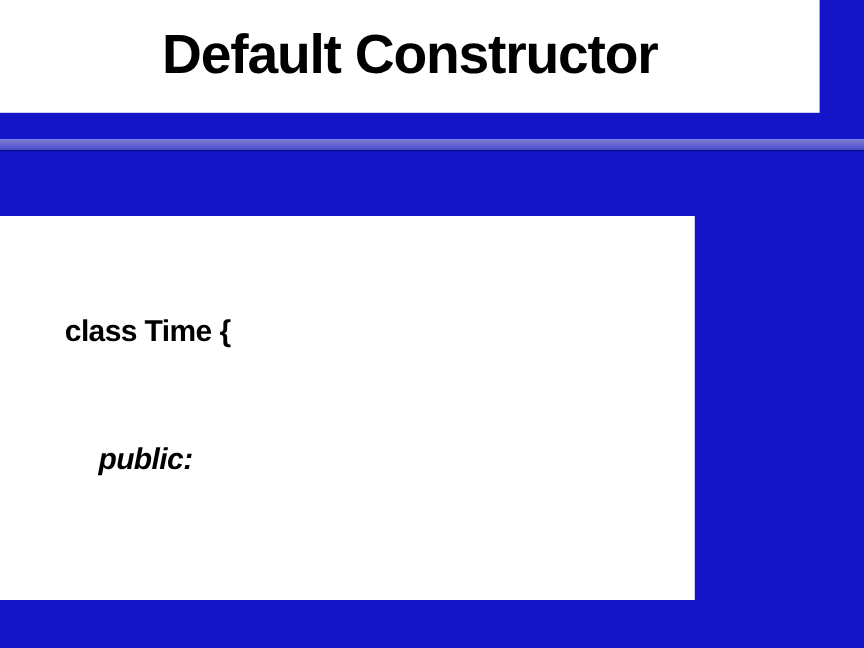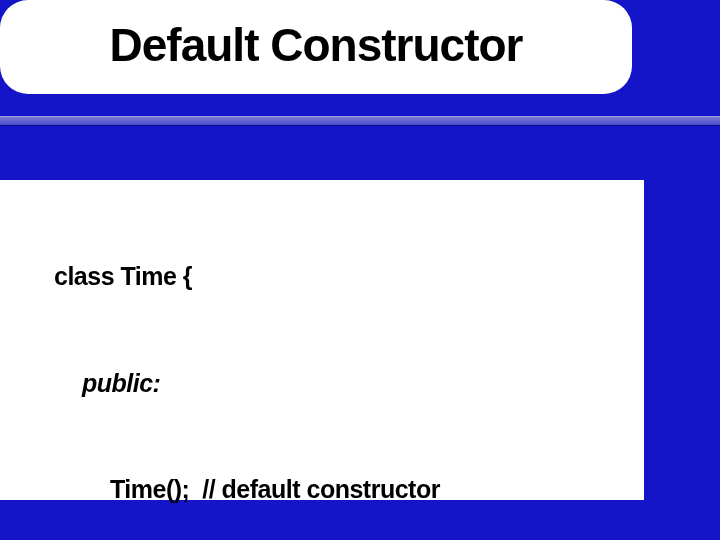--- a/index.html
+++ b/index.html
@@ -4,24 +4,23 @@
 <style>
   * { margin: 0; padding: 0; box-sizing: border-box; }
   html, body { width: 720px; height: 540px; overflow: hidden; }
   body {
     background: #1414c8;
     font-family: Arial, Helvetica, sans-serif;
     position: relative;
   }
   .title-box {
     background: #ffffff;
-    width: 632px;
+    width: 683px;
     padding: 18px 0 22px 0;
     text-align: center;
-    border-radius: 28px;
   }
   .title {
     font-family: "Arial Black", Arial, sans-serif;
     font-weight: 900;
     font-size: 46px;
     color: #000;
     letter-spacing: -1px;
   }
   .underline {
     position: absolute;
@@ -31,21 +30,21 @@
     top: 116px;
     background: linear-gradient(#7a7ad0 0%, #4a4ad0 100%);
     border-top: 1px solid #9aa0e0;
     border-bottom: 1px solid #0b0b80;
   }
   .content-box {
     position: absolute;
     left: 0;
     top: 180px;
     background: #ffffff;
-    width: 644px;
+    width: 579px;
     height: 320px;
     padding: 8px 0 0 54px;
   }
   .code {
     font-family: "Arial Black", Arial, sans-serif;
     font-weight: 900;
     font-size: 25px;
     color: #000;
     line-height: 1.42;
     letter-spacing: -0.5px;
@@ -69,20 +68,19 @@
 <div class="title-box">
   <div class="title">Default Constructor</div>
 </div>
 
 <div class="underline"></div>
 
 <div class="content-box">
   <div class="code">
     <div>class Time {</div>
     <div class="indent1">public:</div>
-    <div class="indent2">Time();  // default constructor</div>
     
     
     
     
     
   </div>
 </div>
 
 </body></html>

